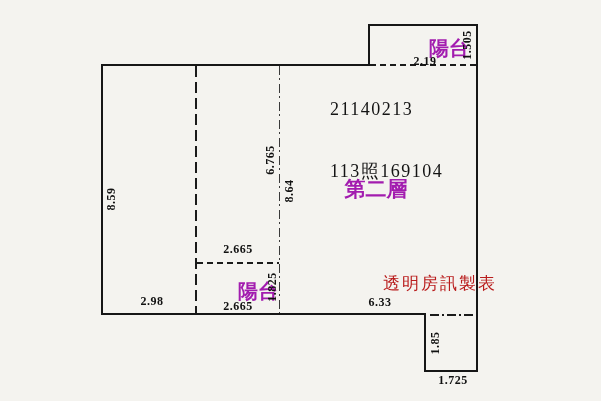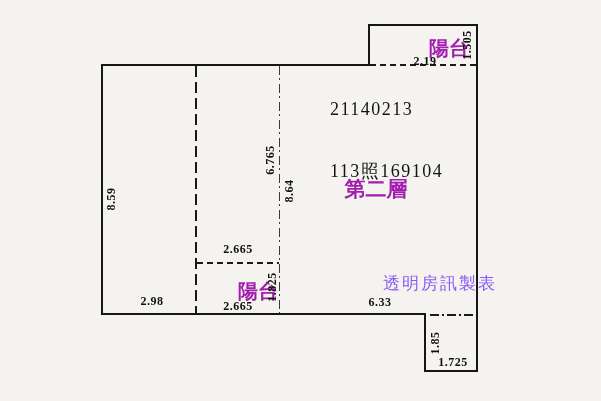--- a/index.html
+++ b/index.html
@@ -27,21 +27,21 @@
   .num.rot { transform:translate(-50%,-50%) rotate(-90deg); }
   
   .cjk { position:absolute; font-weight:bold; font-size:20px; color:#a21caf;
     transform:translate(-50%,-50%); white-space:nowrap; line-height:1;
     font-family:"Liberation Sans", sans-serif;padding-left:44px; }
   
   .serifline { position:absolute; font-family:"Liberation Serif", serif;
     font-size:18px; color:#141414; letter-spacing:1.5px; white-space:nowrap; line-height:1; }
   
   .watermark { position:absolute; font-family:"Liberation Serif", serif;
-    font-size:17px; color:#8b5cf6; letter-spacing:2px; white-space:nowrap; line-height:1; }
+    font-size:17px; color:#b91c1c; letter-spacing:2px; white-space:nowrap; line-height:1; }
 </style>
 </head>
 <body>
 
 <div id="canvas">
 
   <div class="wall" style="left:368px; top:24px; width:110px; height:2px;"></div>
   <div class="wall" style="left:368px; top:24px; width:2px; height:42px;"></div>
   <div class="wall" style="left:476px; top:24px; width:2px; height:348px;"></div>
   <div class="wall" style="left:101px; top:64px; width:269px; height:2px;"></div>
@@ -72,15 +72,15 @@
   <div class="num" style="left:380px; top:302px;">6.33</div>
 
   <div class="num" style="left:238px; top:249px;">2.665</div>
   <div class="cjk" style="left:236px; top:291px;">陽台</div>
   <div class="num rot" style="left:272px; top:287px;">1.825</div>
   <div class="num" style="left:238px; top:306px;">2.665</div>
 
   <div class="watermark" style="left:383px; top:275px;">透明房訊製表</div>
 
   <div class="num rot" style="left:435px; top:343px;">1.85</div>
-  <div class="num" style="left:453px; top:362px;">1.725</div>
+  <div class="num" style="left:453px; top:380px;">1.725</div>
 
 </div>
 
 </body></html>

